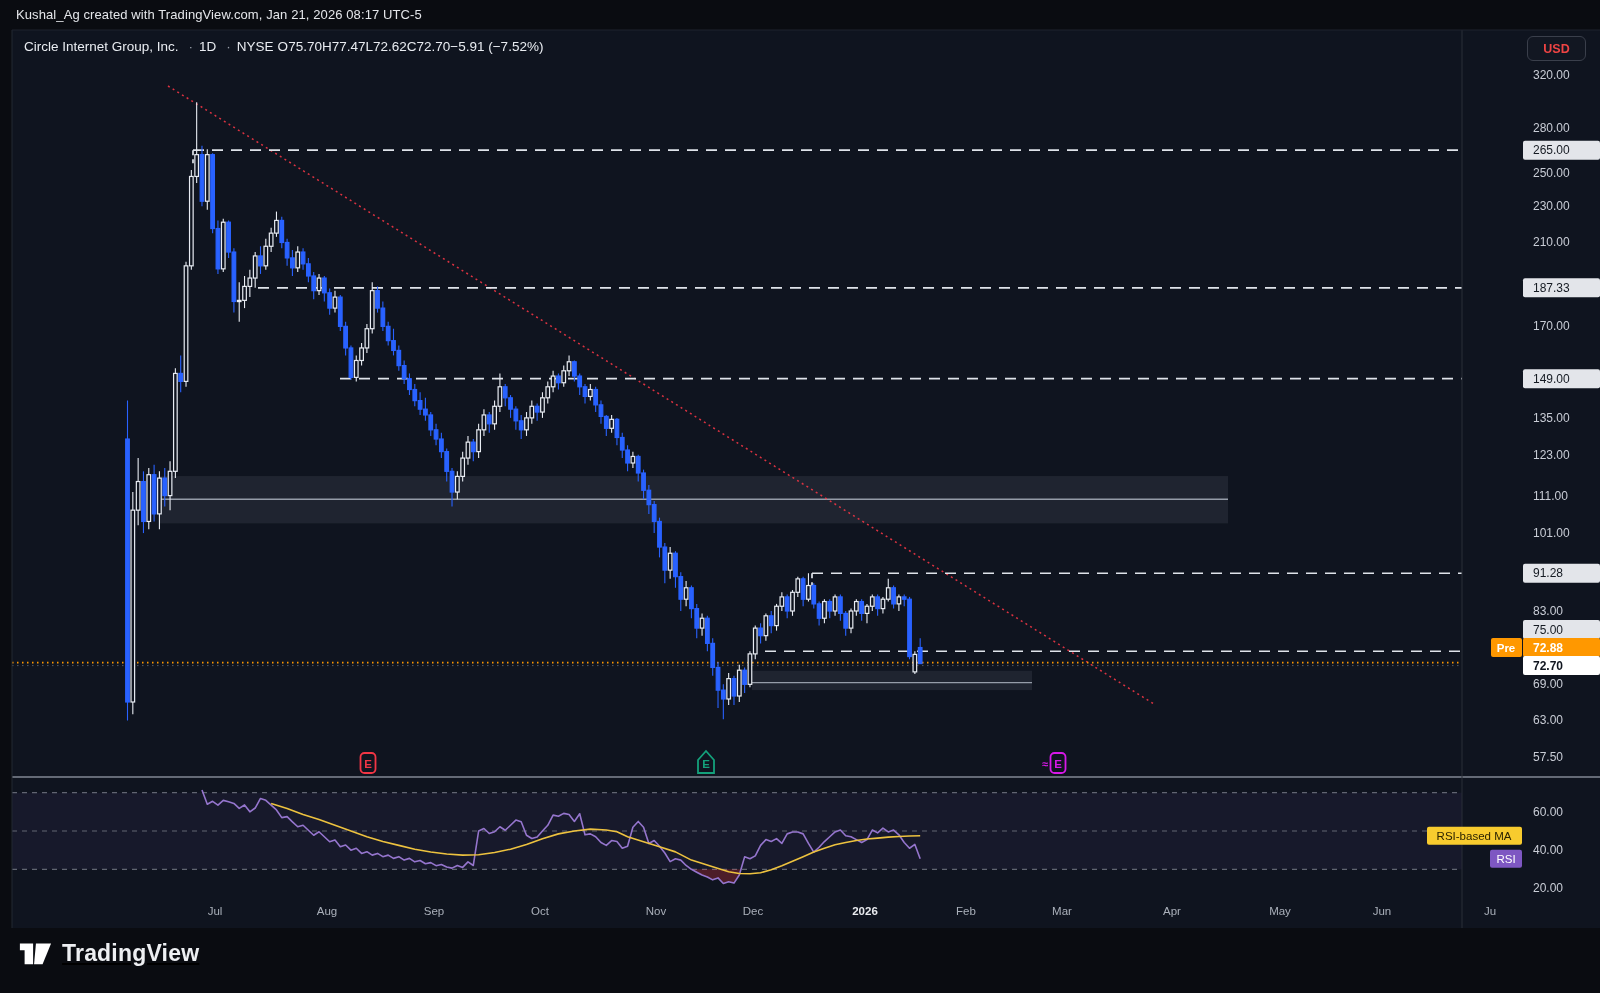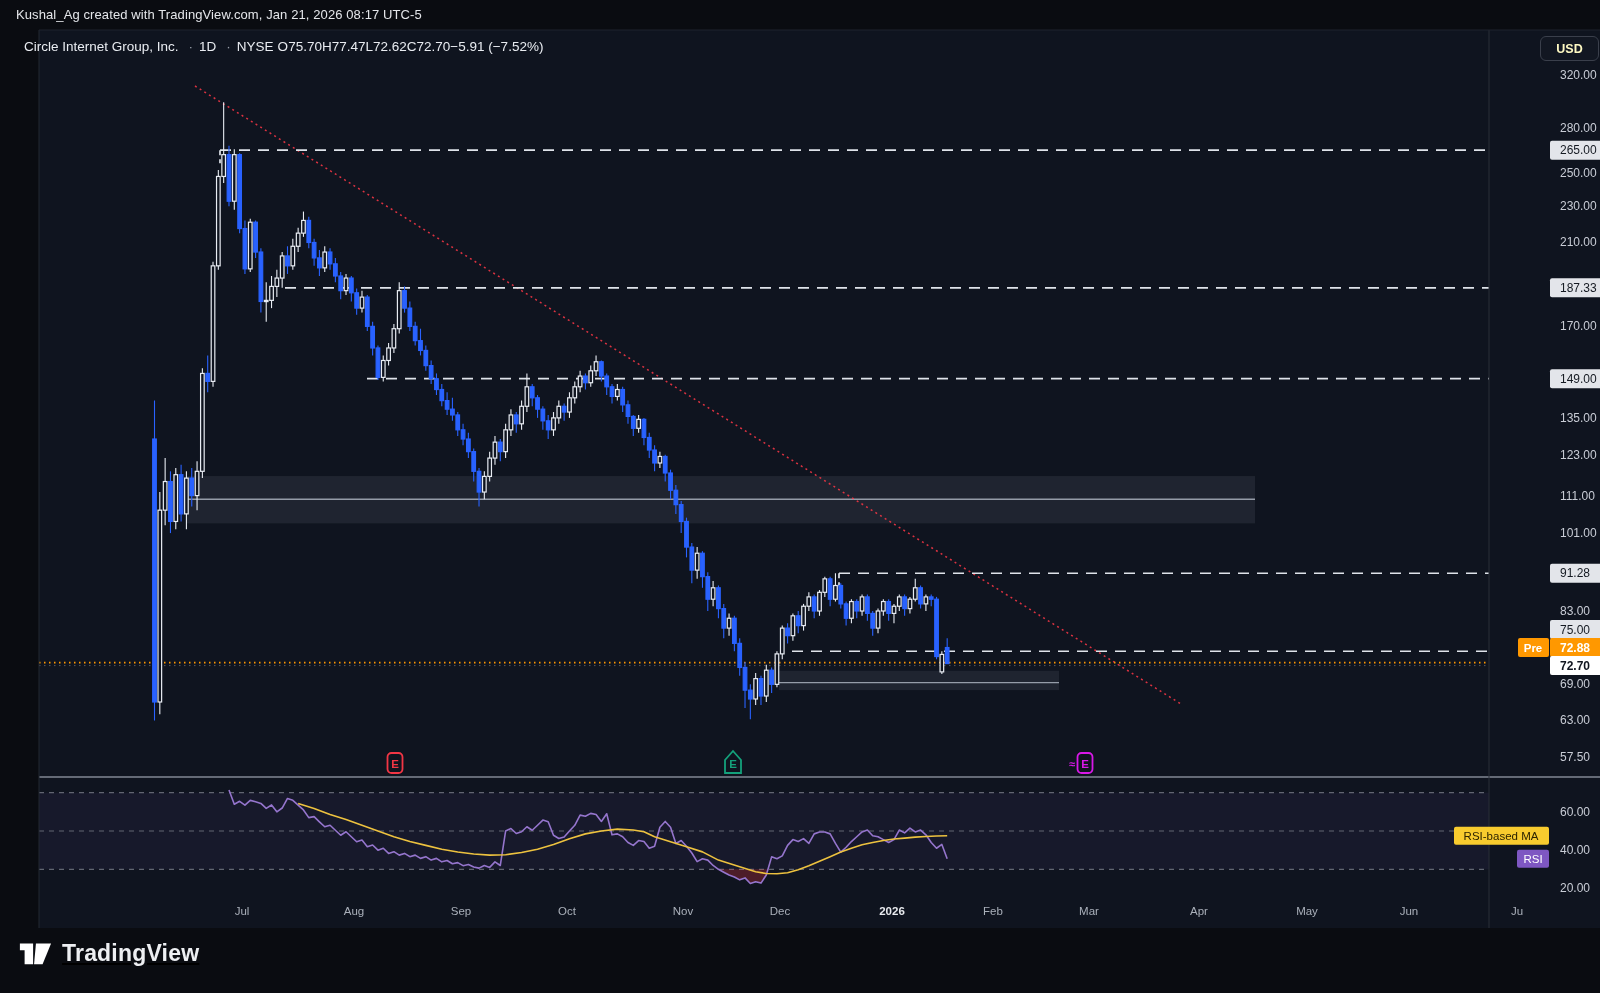--- a/index.html
+++ b/index.html
@@ -1,27 +1,27 @@
 <!DOCTYPE html>
 <html><head>
 <meta charset="utf-8">
 <style>
   html,body{margin:0;padding:0;}
   body{width:1600px;height:993px;position:relative;background:#0a0c11;overflow:hidden;
        font-family:"Liberation Sans",sans-serif;-webkit-font-smoothing:antialiased;}
-  #stage{position:absolute;inset:0;padding-left:27px;}
+  #stage{position:absolute;inset:0;}
   svg text{font-family:"Liberation Sans",sans-serif;}
   .topbar{position:absolute;left:16px;top:7px;font-size:13px;color:#e4e6ea;letter-spacing:.1px;}
   .legend{position:absolute;left:24px;top:39px;font-size:13.5px;color:#e9ecf1;white-space:nowrap;}
   .legend .sep{color:#9aa0aa;margin:0 6px;}
   .legend .tok{margin-right:4px;}
   .legend .pair{}
   .usd-btn{position:absolute;left:1527px;top:36px;width:57px;height:23px;border:1px solid #3a3f4b;
-       border-radius:6px;background:#121722;color:#fef9c3;font-size:12.5px;font-weight:700;
-       display:flex;align-items:center;justify-content:center;margin-left:13px;}
+       border-radius:6px;background:#121722;color:#ef4444;font-size:12.5px;font-weight:700;
+       display:flex;align-items:center;justify-content:center;}
   .footer{position:absolute;left:18px;top:936px;display:flex;align-items:center;text-decoration:underline;}
   .footer .brand{color:#edeff2;font-size:23px;font-weight:700;margin-left:10px;letter-spacing:.2px;}
 </style>
 </head>
 <body>
 
 <div id="stage">
   <div class="topbar">
     <span>Kushal_Ag created with TradingView.com, Jan 21, 2026 08:17 UTC-5</span>
   </div>

